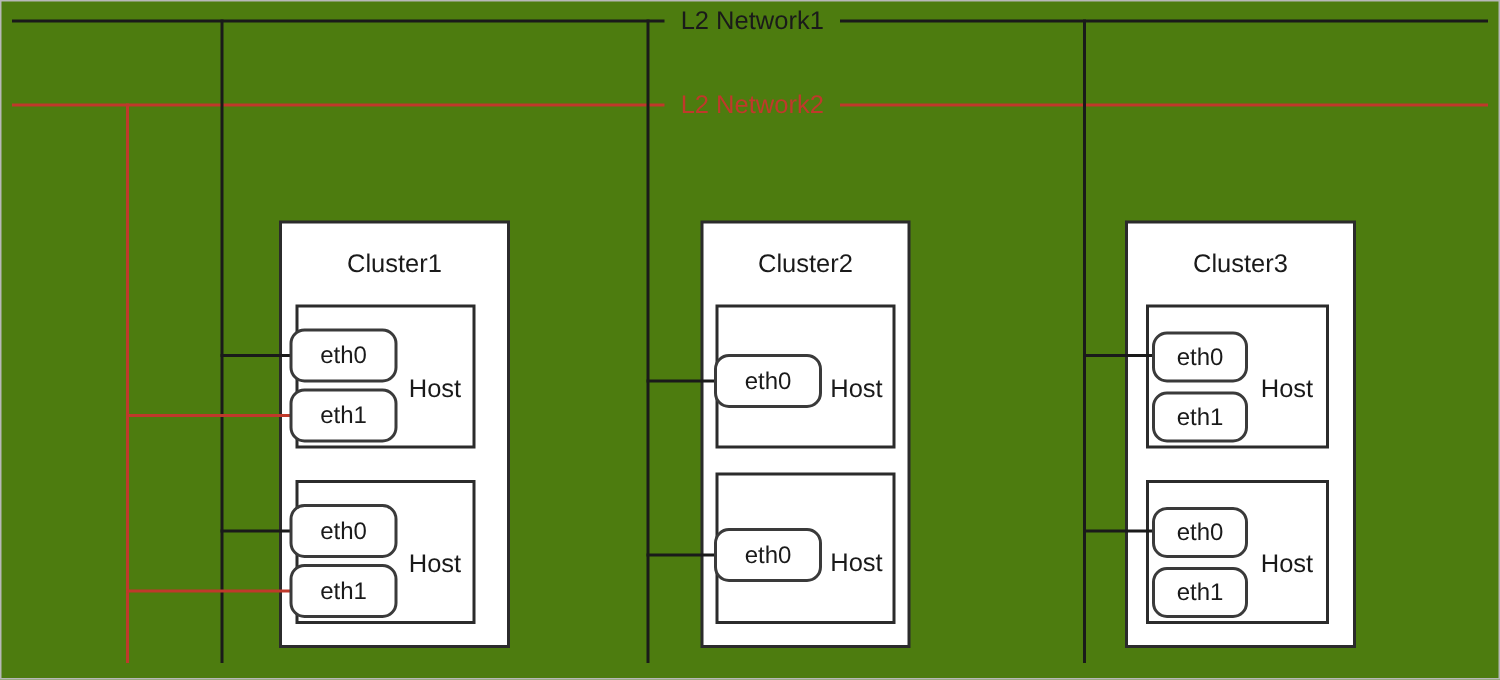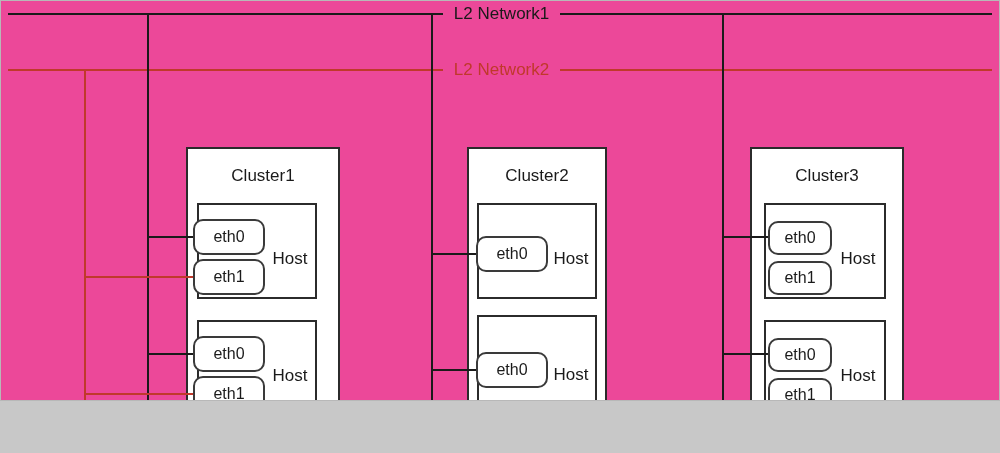--- a/index.html
+++ b/index.html
@@ -3,22 +3,22 @@
 <meta charset="utf-8">
 <style>
   html, body {
     margin: 0;
     padding: 0;
     background: #c8c8c8;
   }
   #canvas {
     position: relative;
     width: 1000px;
-    height: 401px;
-    background: #ec4899;
+    height: 453px;
+    background: #4d7c0f;
     border: 1px solid #b8b8b8;
     box-sizing: border-box;
     overflow: hidden;
     font-family: "Liberation Sans", sans-serif;
   }
   #diagram {
     position: absolute;
     left: 0;
     top: 0;
     width: 1000px;

